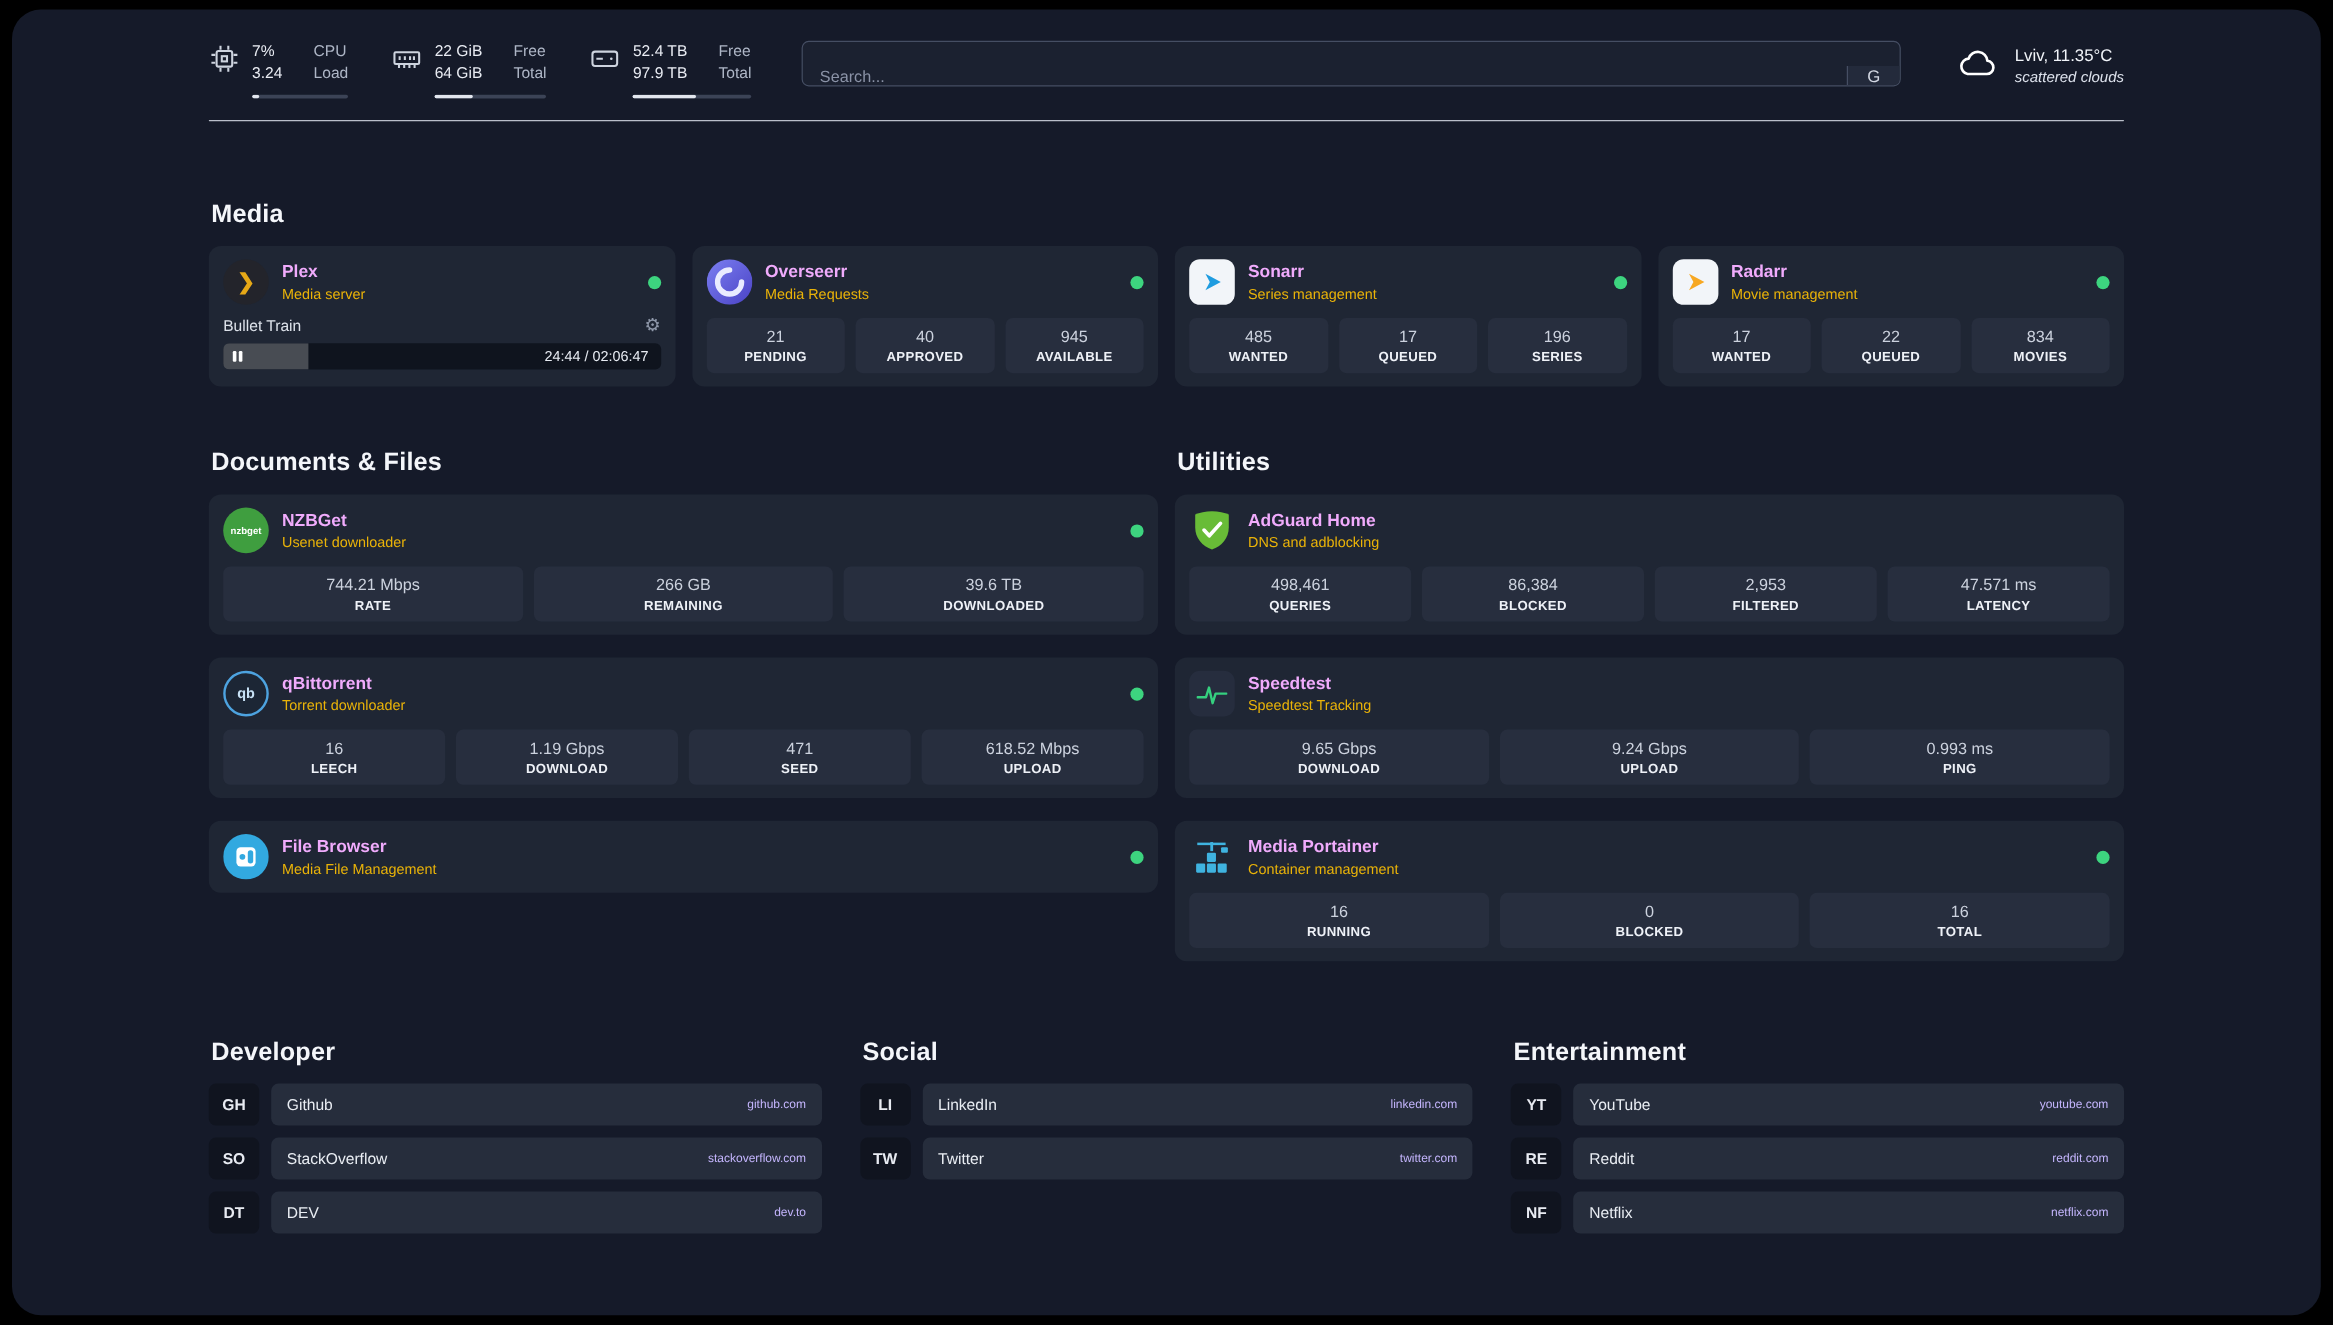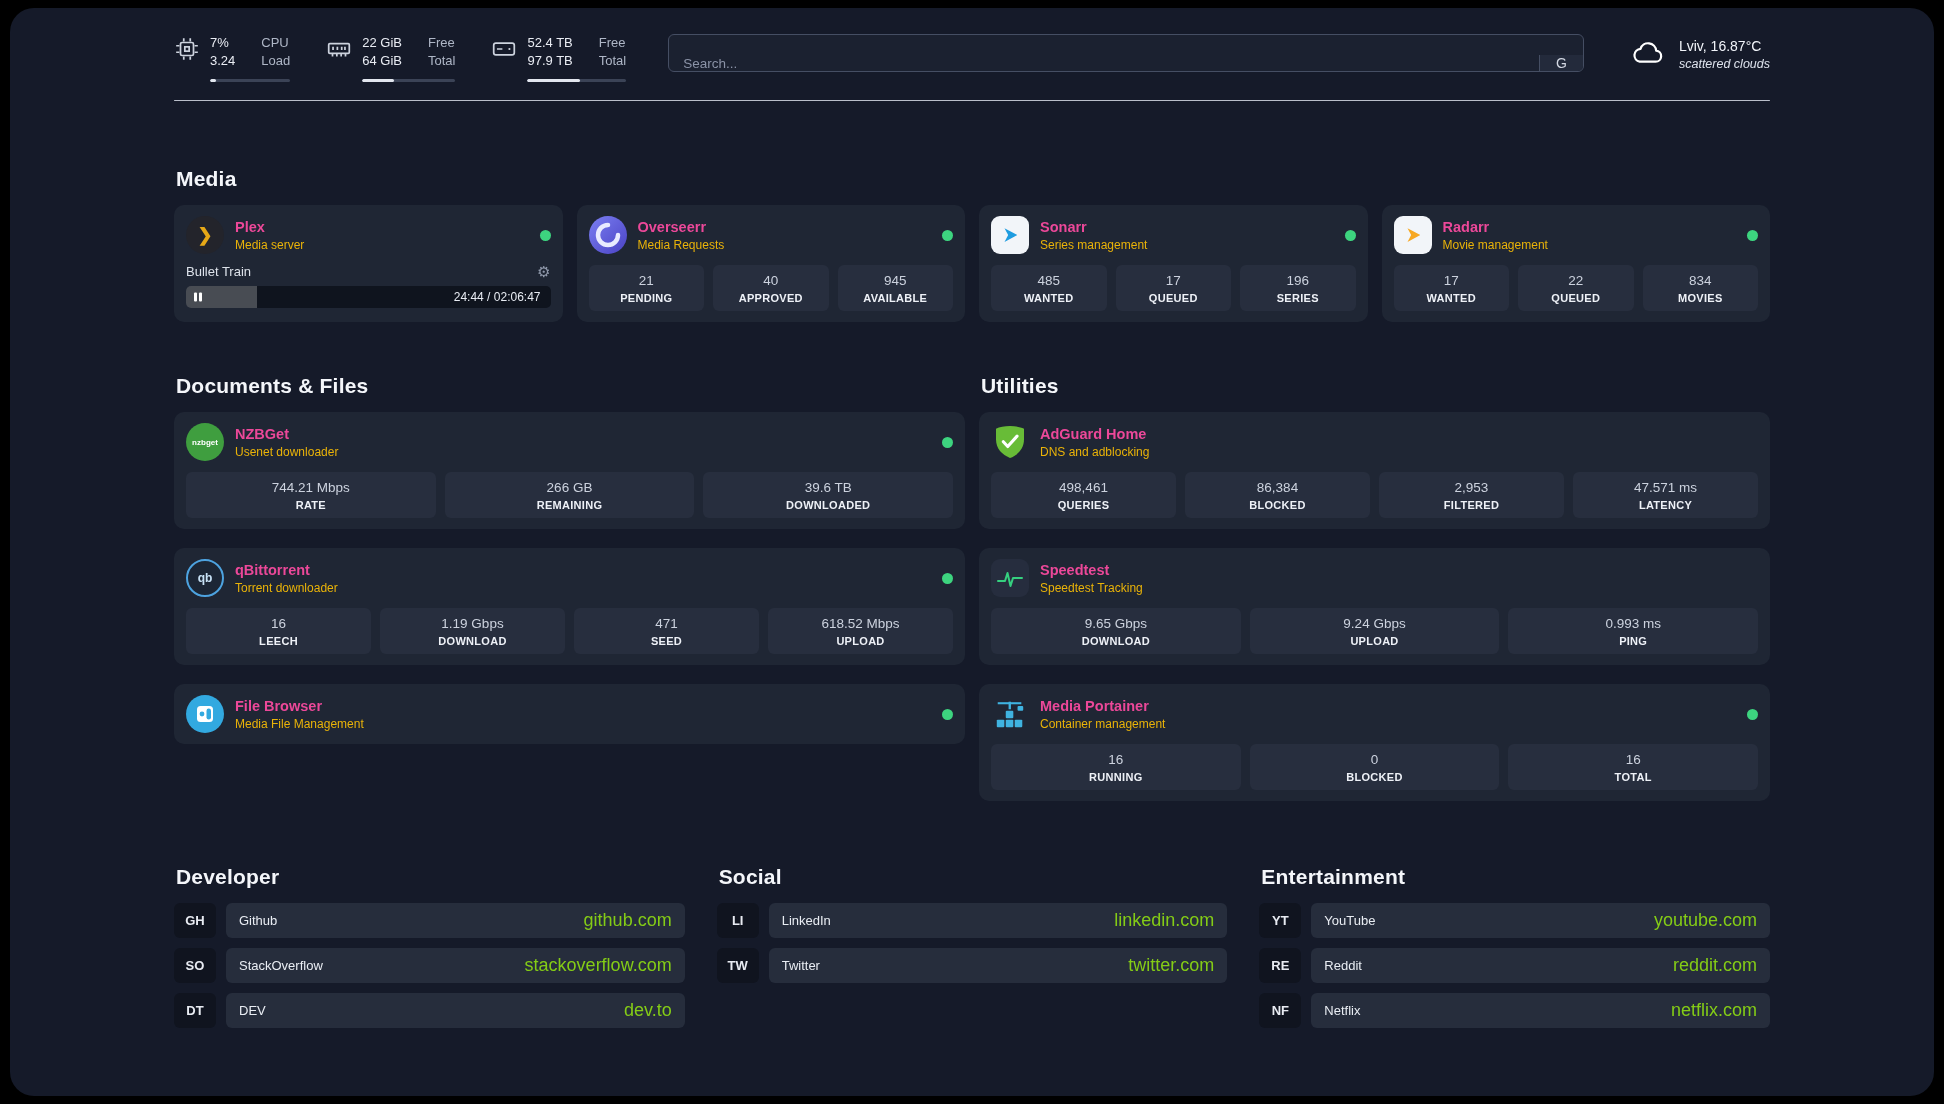--- a/index.html
+++ b/index.html
@@ -42,21 +42,21 @@
 
   .card{ background:#1f2634; border-radius:10px; padding:11px 12px; }
   .card-head{ display:flex; align-items:center; gap:11px; }
   .app-icon{ width:38px; height:38px; flex:0 0 38px; display:flex; align-items:center; justify-content:center; border-radius:9px; }
   .tile-dark{ background:#23242b; border-radius:50%; }
   .tile-white{ background:#f2f5f9; border-radius:9px; }
   .tile-navy{ background:#262d3e; border-radius:9px; }
   .circle-green{ background:#3f9e3f; border-radius:50%; color:#fff; font-size:8px; font-weight:700; }
   .circle-qb{ background:#1c2635; border:2px solid #4da3e0; border-radius:50%; color:#c8e2f6; font-size:12px; font-weight:700; }
   .plex-glyph{ color:#e6a817; font-size:18px; font-weight:700; line-height:1; }
-  .head-text .name{ font-size:14.5px; font-weight:600; color:#ec4899; }
+  .head-text .name{ font-size:14.5px; font-weight:600; color:#f0abfc; }
   .head-text .desc{ font-size:12px; color:#eab308; margin-top:3px; }
   .dot{ margin-left:auto; width:11px; height:11px; border-radius:50%; background:#3dd47f; flex:0 0 11px; }
 
   .stats{ display:flex; gap:9px; margin-top:11px; }
   .stat{ flex:1; background:#272e3e; border-radius:6px; text-align:center; padding:8px 2px 7px; }
   .stat .v{ font-size:13.5px; color:#ccd2de; }
   .stat .l{ font-size:11px; font-weight:700; color:#eef1f7; margin-top:4px; letter-spacing:.3px; }
 
   
   .np-row{ display:flex; align-items:center; margin-top:10px; font-size:13px; color:#dde2ea; }
@@ -71,21 +71,21 @@
   .col .card{ margin-bottom:19px; }
   .col .card:last-child{ margin-bottom:0; }
 
   
   .bookmarks{ margin-top:64px; display:grid; grid-template-columns:repeat(3,1fr); gap:32px; }
   .bm-row{ display:flex; gap:10px; margin-bottom:10px; height:35px; cursor:pointer; }
   .bm-abbr{ width:42px; border-radius:6px; background:#10141f; color:#e8ebf2; font-size:13px; font-weight:600;
     display:flex; align-items:center; justify-content:center; flex:0 0 42px; }
   .bm-bar{ flex:1; background:#262d3c; border-radius:6px; display:flex; align-items:center; padding:0 13px; }
   .bm-name{ font-size:13px; color:#e9edf3; }
-  .bm-domain{ margin-left:auto; font-size:18px; color:#84cc16; }
+  .bm-domain{ margin-left:auto; font-size:10px; color:#c4b5fd; }
 </style>
 </head>
 <body>
 
 <div class="panel">
 
   <div class="topbar">
     <div class="metrics">
 
       <div class="metric">
@@ -157,21 +157,21 @@
       <button class="g-btn">G</button>
     </div>
 
     <div class="weather">
       <span>
         <svg width="36" height="28" viewBox="0 0 26 19" fill="none" stroke="#ffffff" stroke-width="1.6" stroke-linejoin="round" stroke-linecap="round">
           <path d="M7 16.5 h11.5 a4 4 0 0 0 .4-7.98 A5.8 5.8 0 0 0 7.6 7.2 A4.7 4.7 0 0 0 7 16.5 Z"></path>
         </svg>
       </span>
       <div>
-        <div class="w-line1">Lviv, 16.87°C</div>
+        <div class="w-line1">Lviv, 11.35°C</div>
         <div class="w-line2">scattered clouds</div>
       </div>
     </div>
   </div>
 
   <div class="divider"></div>
 
   <div class="media-section">
     <h2 class="section-heading">Media</h2>
     <div class="grid4">

